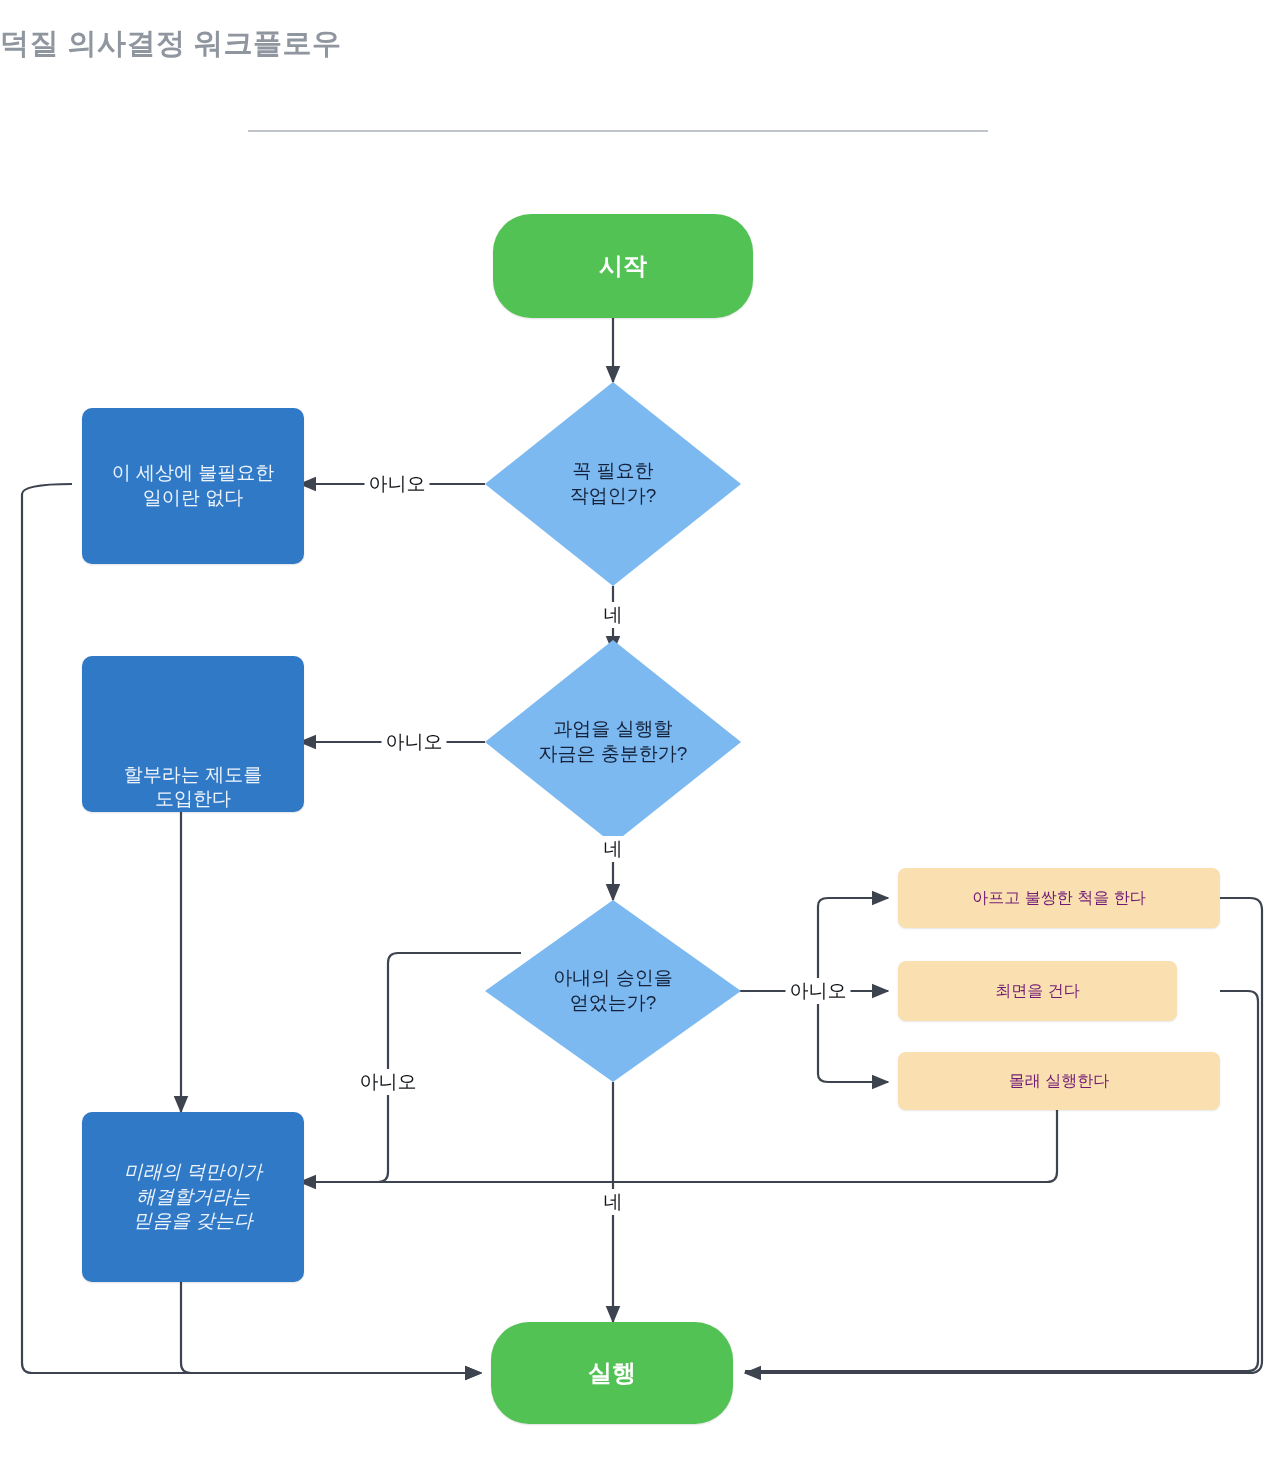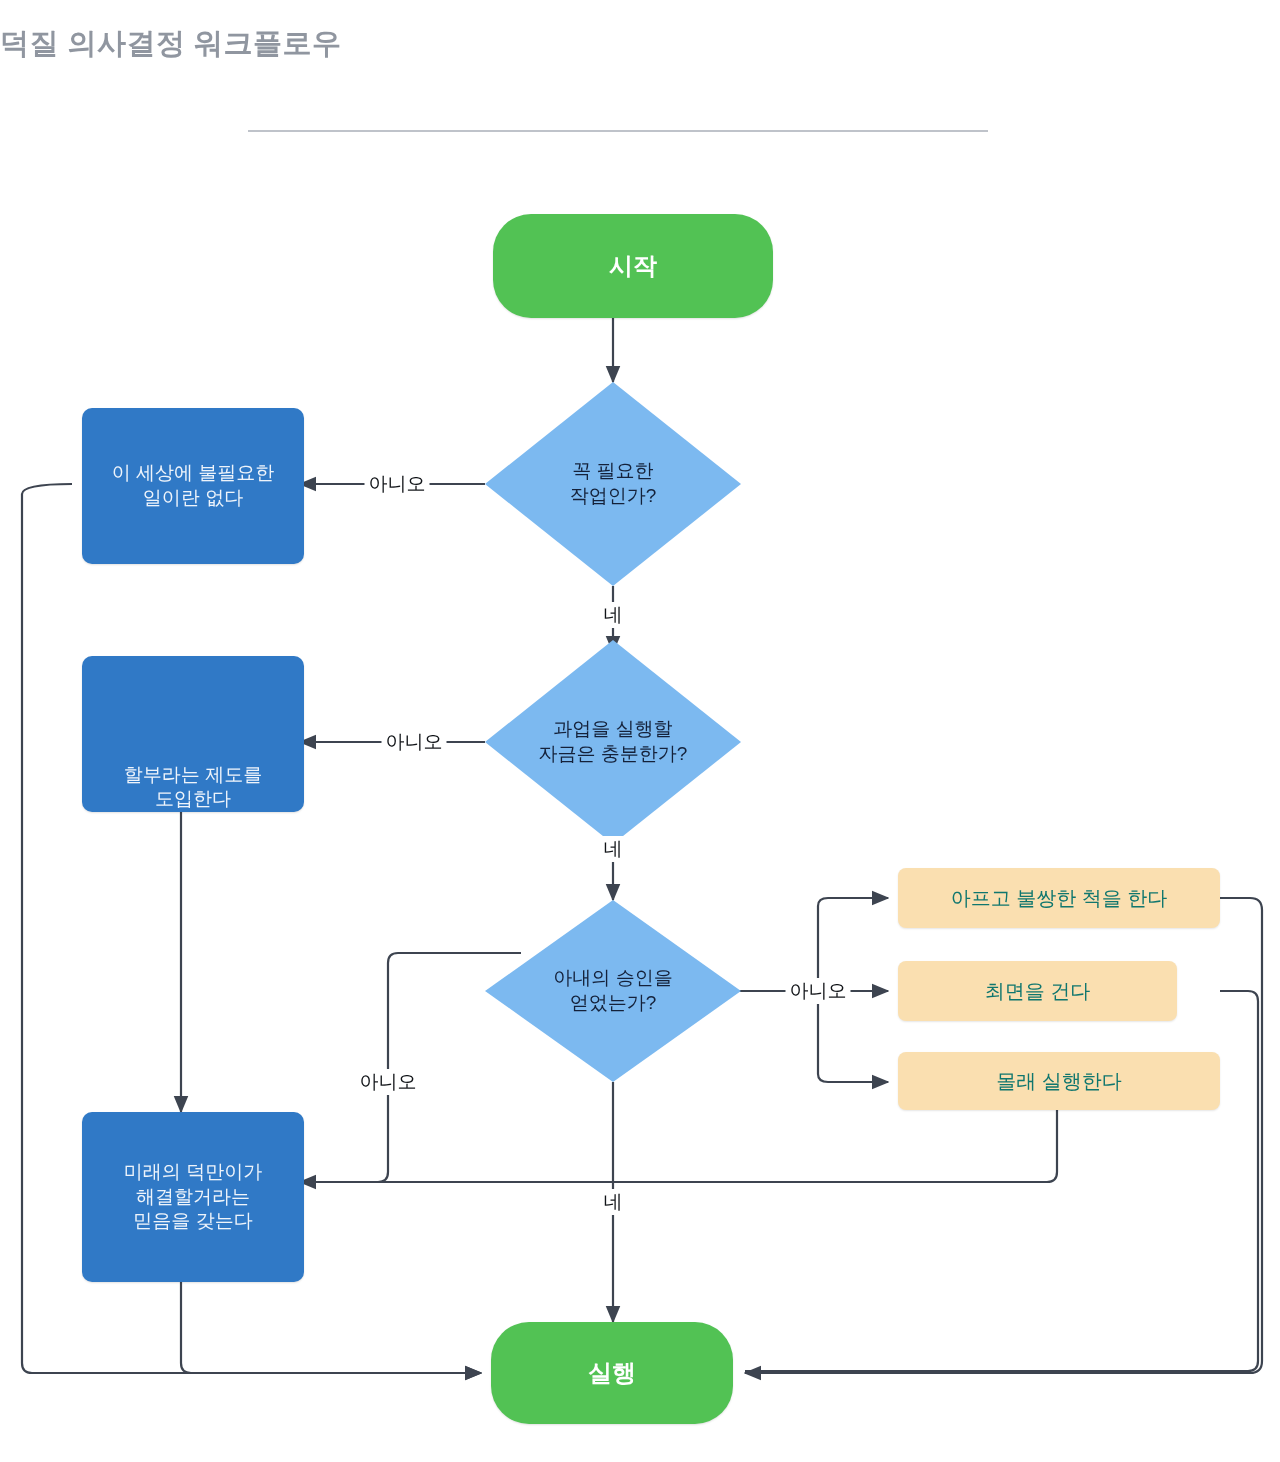--- a/index.html
+++ b/index.html
@@ -29,21 +29,21 @@
     box-shadow:0 1px 2px rgba(0,0,0,.12);
   }
   .process{
     background:#3079c6;border-radius:10px;
     color:#eef4fb;font-size:19px;
     box-shadow:0 1px 2px rgba(0,0,0,.12);
     margin-left:12px;
   }
   .action{
     background:#fadfb0;border-radius:8px;
-    color:#0f766e;font-size:20px;
+    color:#701a75;font-size:16px;
     box-shadow:0 1px 2px rgba(0,0,0,.10);
   }
   .decision{
     color:#14213a;font-size:19px;
     background:transparent;
   }
   .dia-shape{
     position:absolute;left:0;top:0;width:100%;height:100%;
     background:#7cb9f0;
     -webkit-clip-path:polygon(50% 0,100% 50%,50% 100%,0 50%);
@@ -99,21 +99,21 @@
     <path d="M181,1282 L181,1363 Q181,1373 191,1373 L481,1373" marker-end="url(#arrow)"></path>
 
     <path d="M1220,898 L1250,898 Q1262,898 1262,910 L1262,1361 Q1262,1373 1250,1373 L745,1373" marker-end="url(#arrow)"></path>
 
     <path d="M1220,991 L1248,991 Q1258,991 1258,1001 L1258,1361 Q1258,1371 1248,1371 L745,1371"></path>
 
     <path d="M1057,1110 L1057,1172 Q1057,1182 1047,1182 L300,1182"></path>
   </g>
 </svg>
 
-<div class="node terminal" style="left:493px;top:214px;width:280px;height:104px;text-align:right;">
+<div class="node terminal" style="left:493px;top:214px;width:260px;height:104px;text-align:right;">
   <span>시작</span>
 </div>
 
 <div class="node decision" style="left:485px;top:382px;width:256px;height:204px;">
   <div class="dia-shape"></div>
   <div class="dia-label">
     <span>꼭 필요한</span>
     <span>작업인가?</span>
   </div>
 </div>
@@ -153,21 +153,21 @@
 </div>
 
 <div class="node action" style="left:898px;top:961px;width:279px;height:60px;">
   <span>최면을  건다</span>
 </div>
 
 <div class="node action" style="left:898px;top:1052px;width:322px;height:58px;">
   <span>몰래  실행한다</span>
 </div>
 
-<div class="node process" style="left:70px;top:1112px;width:222px;height:170px;">
+<div class="node process" style="left:70px;top:1112px;width:222px;height:170px;font-style:italic;">
   <div>
     <span>미래의 덕만이가</span>
     <span>해결할거라는</span>
     <span>믿음을 갖는다</span>
   </div>
 </div>
 
 <div class="node terminal" style="left:491px;top:1322px;width:242px;height:102px;text-align:center;">
   <span>실행</span>
 </div>

